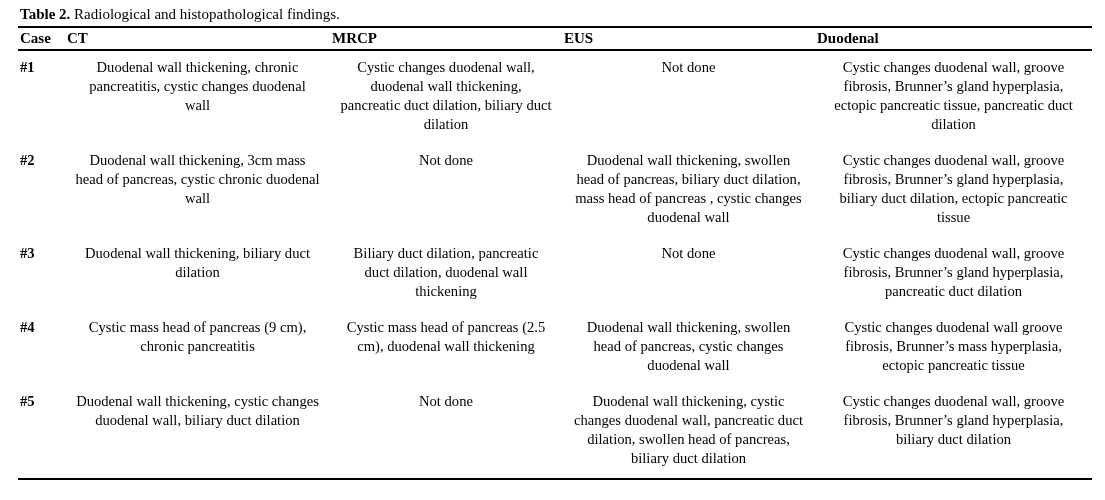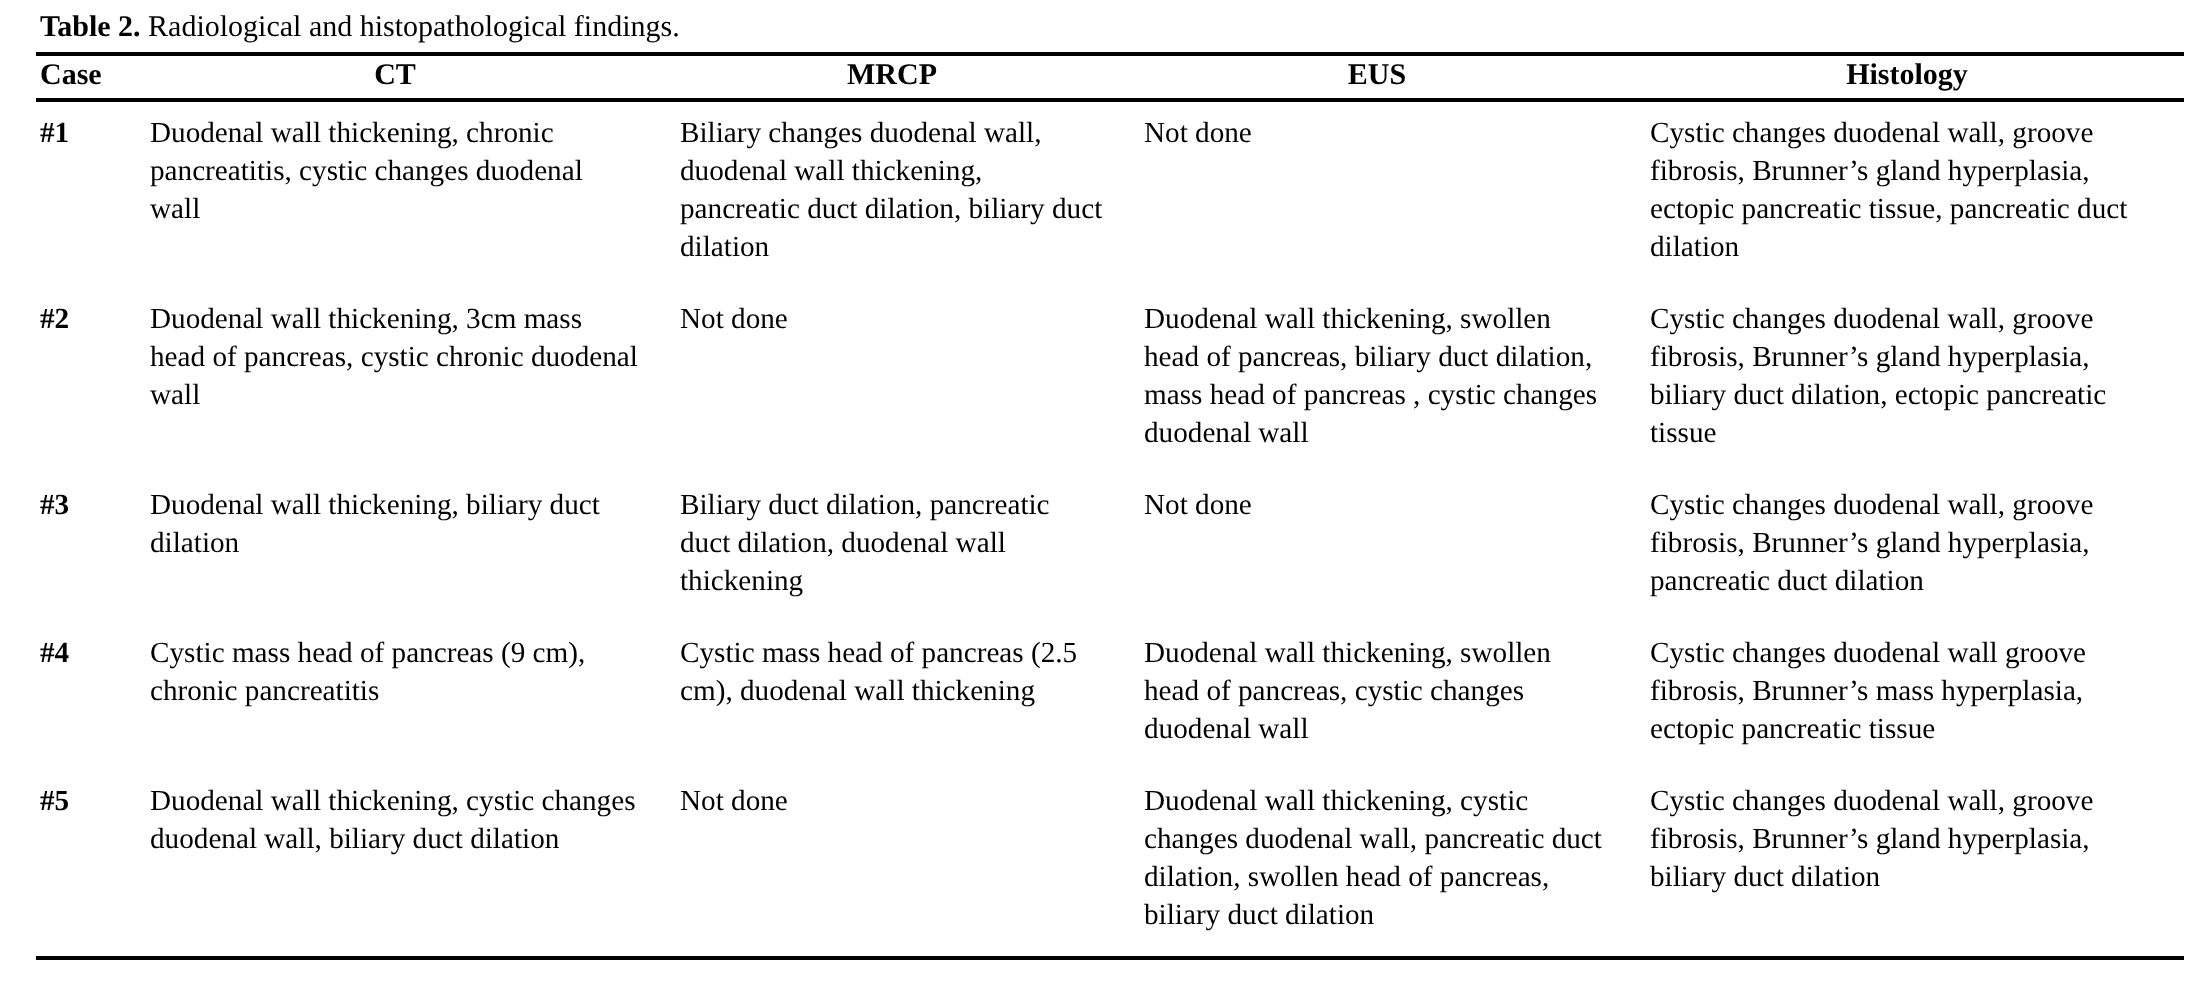--- a/index.html
+++ b/index.html
@@ -27,33 +27,34 @@
     width: 1074px;
     border-collapse: collapse;
     border-top: 2px solid #000000;
     border-bottom: 2px solid #000000;
     table-layout: fixed;
   }
   table.findings th {
     font-weight: bold;
     font-size: 15px;
     line-height: 18px;
-    text-align: center;
+    text-align: left;
     vertical-align: top;
     padding: 1px 2px 2px 2px;
     border-bottom: 2px solid #000000;
   }
   table.findings th.case-col {
     text-align: left;
     padding-left: 2px;
     margin-left: 34px;
   }
   table.findings td {
     font-size: 14.6px;
     line-height: 19px;
+    text-align: center;
     vertical-align: top;
     padding: 7px 10px 10px 10px;
   }
   table.findings td.case-cell {
     text-align: left;
     font-weight: bold;
     padding-left: 2px;
     padding-right: 2px;
   }
 </style>
@@ -73,28 +74,28 @@
       <col style="width:232px">
       <col style="width:253px">
       <col style="width:277px">
     </colgroup>
     <thead>
       <tr>
         <th class="case-col">Case</th>
         <th>CT</th>
         <th>MRCP</th>
         <th>EUS</th>
-        <th>Histology</th>
+        <th>Duodenal</th>
       </tr>
     </thead>
     <tbody>
       <tr>
         <td class="case-cell">#1</td>
         <td>Duodenal wall thickening, chronic pancreatitis, cystic changes duodenal wall</td>
-        <td>Biliary changes duodenal wall, duodenal wall thickening, pancreatic duct dilation, biliary duct dilation</td>
+        <td>Cystic changes duodenal wall, duodenal wall thickening, pancreatic duct dilation, biliary duct dilation</td>
         <td>Not done</td>
         <td>Cystic changes duodenal wall, groove fibrosis, Brunner’s gland hyperplasia, ectopic pancreatic tissue, pancreatic duct dilation</td>
       </tr>
       <tr>
         <td class="case-cell">#2</td>
         <td>Duodenal wall thickening, 3cm mass head of pancreas, cystic chronic duodenal wall</td>
         <td>Not done</td>
         <td>Duodenal wall thickening, swollen head of pancreas, biliary duct dilation, mass head of pancreas , cystic changes duodenal wall</td>
         <td>Cystic changes duodenal wall, groove fibrosis, Brunner’s gland hyperplasia, biliary duct dilation, ectopic pancreatic tissue</td>
       </tr>

